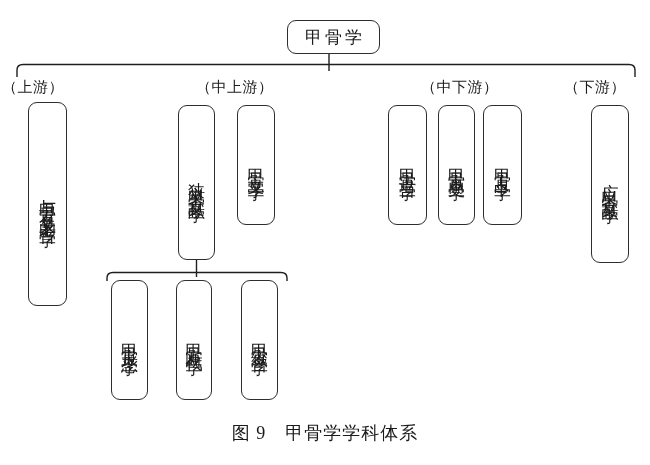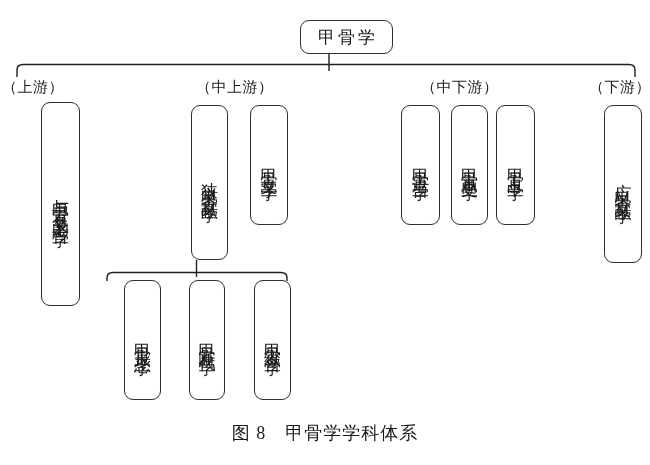--- a/index.html
+++ b/index.html
@@ -15,21 +15,20 @@
   .node{
     position:absolute;
     box-sizing:border-box;
     border:1.3px solid #2e2e2e;
     border-radius:9px;
     background:#ffffff;
     display:flex;
     align-items:center;
     justify-content:center;
     text-align:center;
-    margin-left:13px;
   }
   .htext{
     font-size:17px;
     letter-spacing:3px;
     text-indent:3px; 
     white-space:nowrap;
   }
   .vtext{
     writing-mode:vertical-rl;
     text-orientation:upright;
@@ -43,21 +42,21 @@
     top:78px;
     font-size:15px;
     letter-spacing:0.5px;
     white-space:nowrap;
     color:#1a1a1a;
     font-family:Liberation Serif, serif;
   }
   .gl-upstream{left:2px;}
   .gl-mid-upstream{left:196px;}
   .gl-mid-downstream{left:421px;}
-  .gl-downstream{left:589px;}
+  .gl-downstream{left:564px;}
 
   
   .n-root{left:287px;top:20px;width:93px;height:34px;}
   .n-archaeology{left:28px;top:102px;width:39px;height:204px;}
   .n-narrow-doc{left:178px;top:105px;width:37px;height:155px;}
   .n-script{left:237px;top:105px;width:38px;height:120px;}
   .n-morphology{left:111px;top:280px;width:37px;height:120px;}
   .n-dating{left:176px;top:280px;width:36px;height:120px;}
   .n-rejoining{left:241px;top:280px;width:37px;height:120px;}
   .n-language{left:388px;top:105px;width:39px;height:120px;}
@@ -126,15 +125,15 @@
     <span class="vtext">甲骨商史学</span>
   </div>
   <div class="node n-divination">
     <span class="vtext">甲骨占卜学</span>
   </div>
 
   <div class="node n-broad-doc">
     <span class="vtext">广义甲骨文献学</span>
   </div>
 
-  <div class="caption">图 8　甲骨学学科体系</div>
+  <div class="caption">图 9　甲骨学学科体系</div>
 
 </div>
 
 </body></html>

